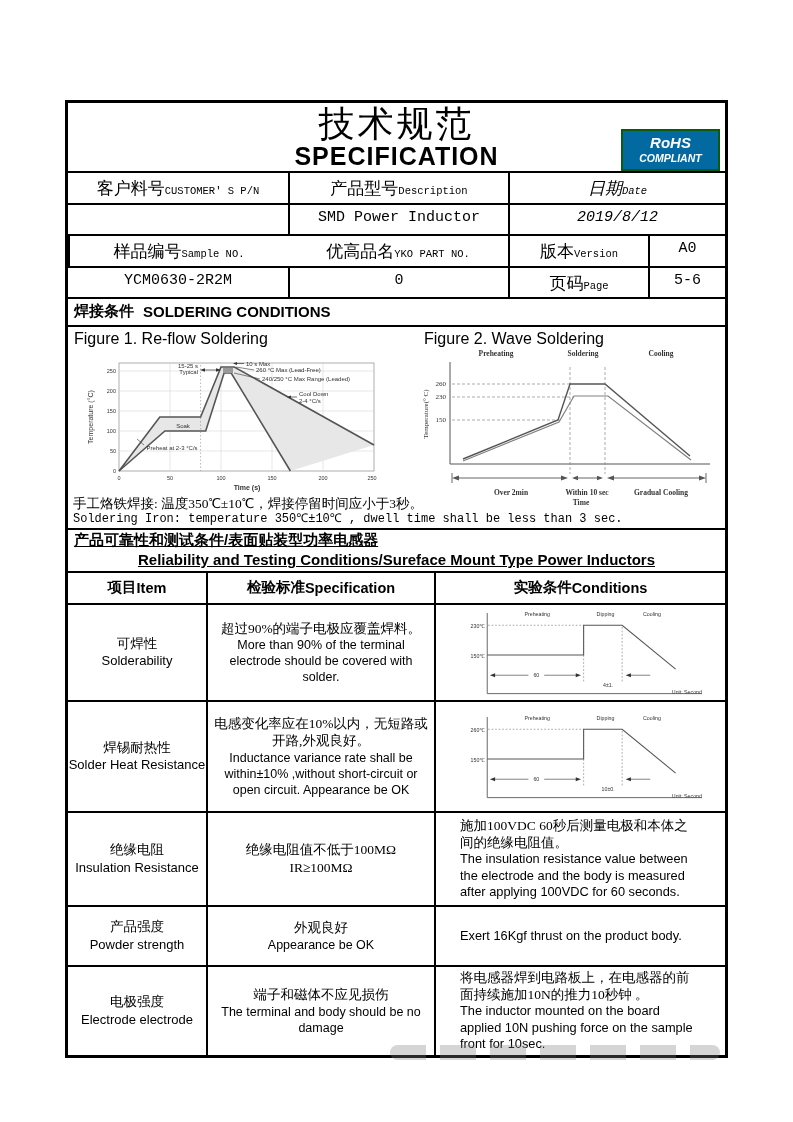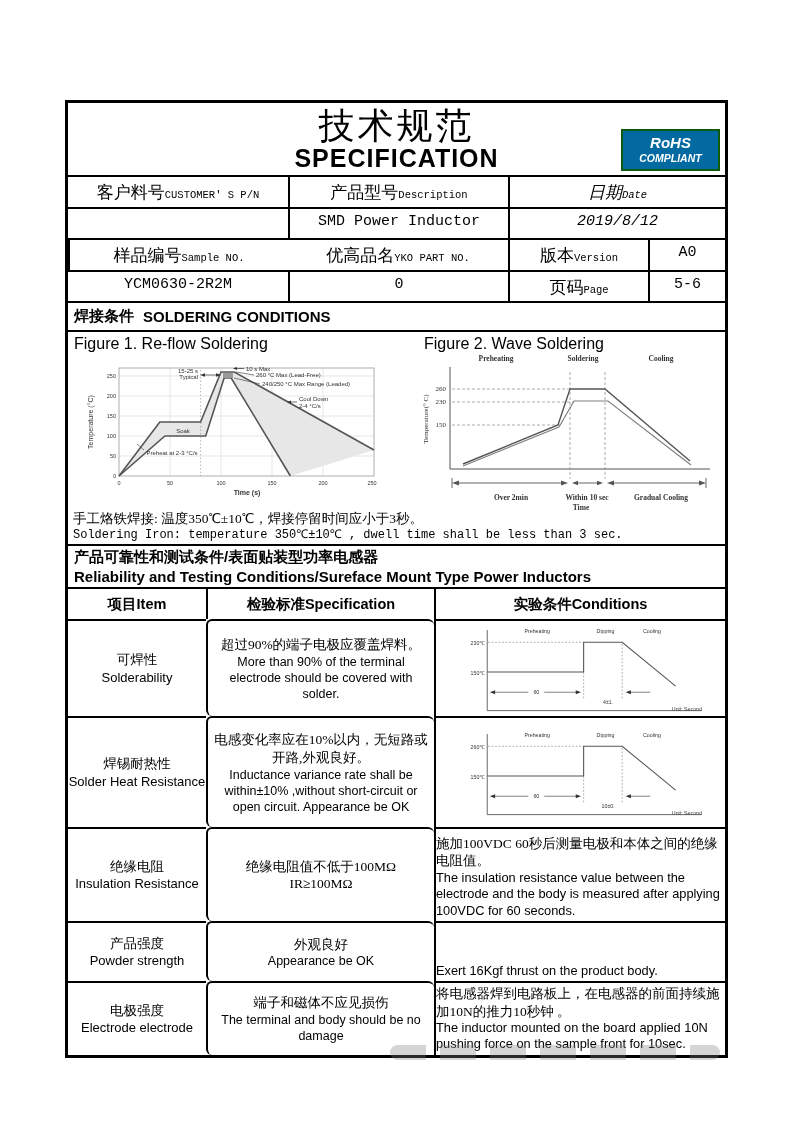--- a/index.html
+++ b/index.html
@@ -35,35 +35,35 @@
   
   .sold-head { height:29px; border-top:2px solid #000; display:flex; align-items:center; gap:9px; padding-left:6px; font-weight:bold; font-size:15px; }
   .figures { height:182px; border-top:2px solid #000; position:relative; }
   .fig-cap { position:absolute; top:3px; font-size:16px; }
   .fig-cap.c1 { left:6px; } .fig-cap.c2 { left:356px; }
   .fig1 { position:absolute; left:16px; top:23px; }
   .fig2 { position:absolute; left:350px; top:15px; }
   .notes { height:35px; padding:0 5px; display:flex; flex-direction:column; justify-content:center; }
   .n-cn { font-family:"Liberation Serif", serif; font-size:13.5px; line-height:1.25; }
   .n-en { font-family:"Liberation Mono", monospace; font-size:12px; line-height:1.25; }
-  .rel-head { height:43px; border-top:2.5px solid #000; padding:14px 6px; display:flex; flex-direction:column; justify-content:center; font-weight:bold; }
+  .rel-head { height:43px; border-top:2.5px solid #000; padding:14px 6px; display:flex; flex-direction:column; justify-content:center; font-weight:bold;text-decoration:underline; }
   .rel-cn { font-size:15px; line-height:1.35; }
-  .rel-en { font-size:15px; line-height:1.35; }
+  .rel-en { font-size:15px; line-height:1.35;text-align:center; }
   
   .test-grid { flex:1; display:grid; grid-template-columns:138px 228px 1fr; grid-template-rows:30px 97px 111px 94px 60px 1fr; border-top:2.5px solid #000; }
   .tc { border-left:2px solid #000; border-top:2px solid #000; display:flex; flex-direction:column; align-items:center; justify-content:center; text-align:center; overflow:hidden; }
   .tc.c0 { border-left:none; }
   .tc.r0 { border-top:none; }
   .th { flex-direction:row; font-weight:bold; font-size:14.5px; }
   .item-cn { font-family:"Liberation Serif", serif; font-size:13.5px; line-height:1.35; }
   .item-en { font-size:13px; line-height:1.3; }
-  .spec-wrap { padding:0 6px;border-radius:6px; }
+  .spec-wrap { padding:0 6px; }
   .spec-cn { font-family:"Liberation Serif", serif; font-size:13.5px; line-height:1.3; }
   .spec-en { font-size:12.5px; line-height:1.28; }
-  .cond-left { align-items:stretch; text-align:left; padding:2px 0;justify-content:flex-end; }
+  .cond-left { align-items:stretch; text-align:left; padding:2px 24px; }
   .cond-cn { font-family:"Liberation Serif", serif; font-size:13.5px; line-height:1.27; }
   .cond-en { font-size:12.8px; line-height:1.3; }
   
   svg text { fill:#333; }
   .f1t { font-family:"Liberation Sans", sans-serif; }
   .f2t { font-family:"Liberation Serif", serif; }
   .cct { font-family:"Liberation Sans", sans-serif; }
   
   .watermark {
     position:absolute; left:390px; top:1045px; width:330px; height:15px; border-radius:8px;

